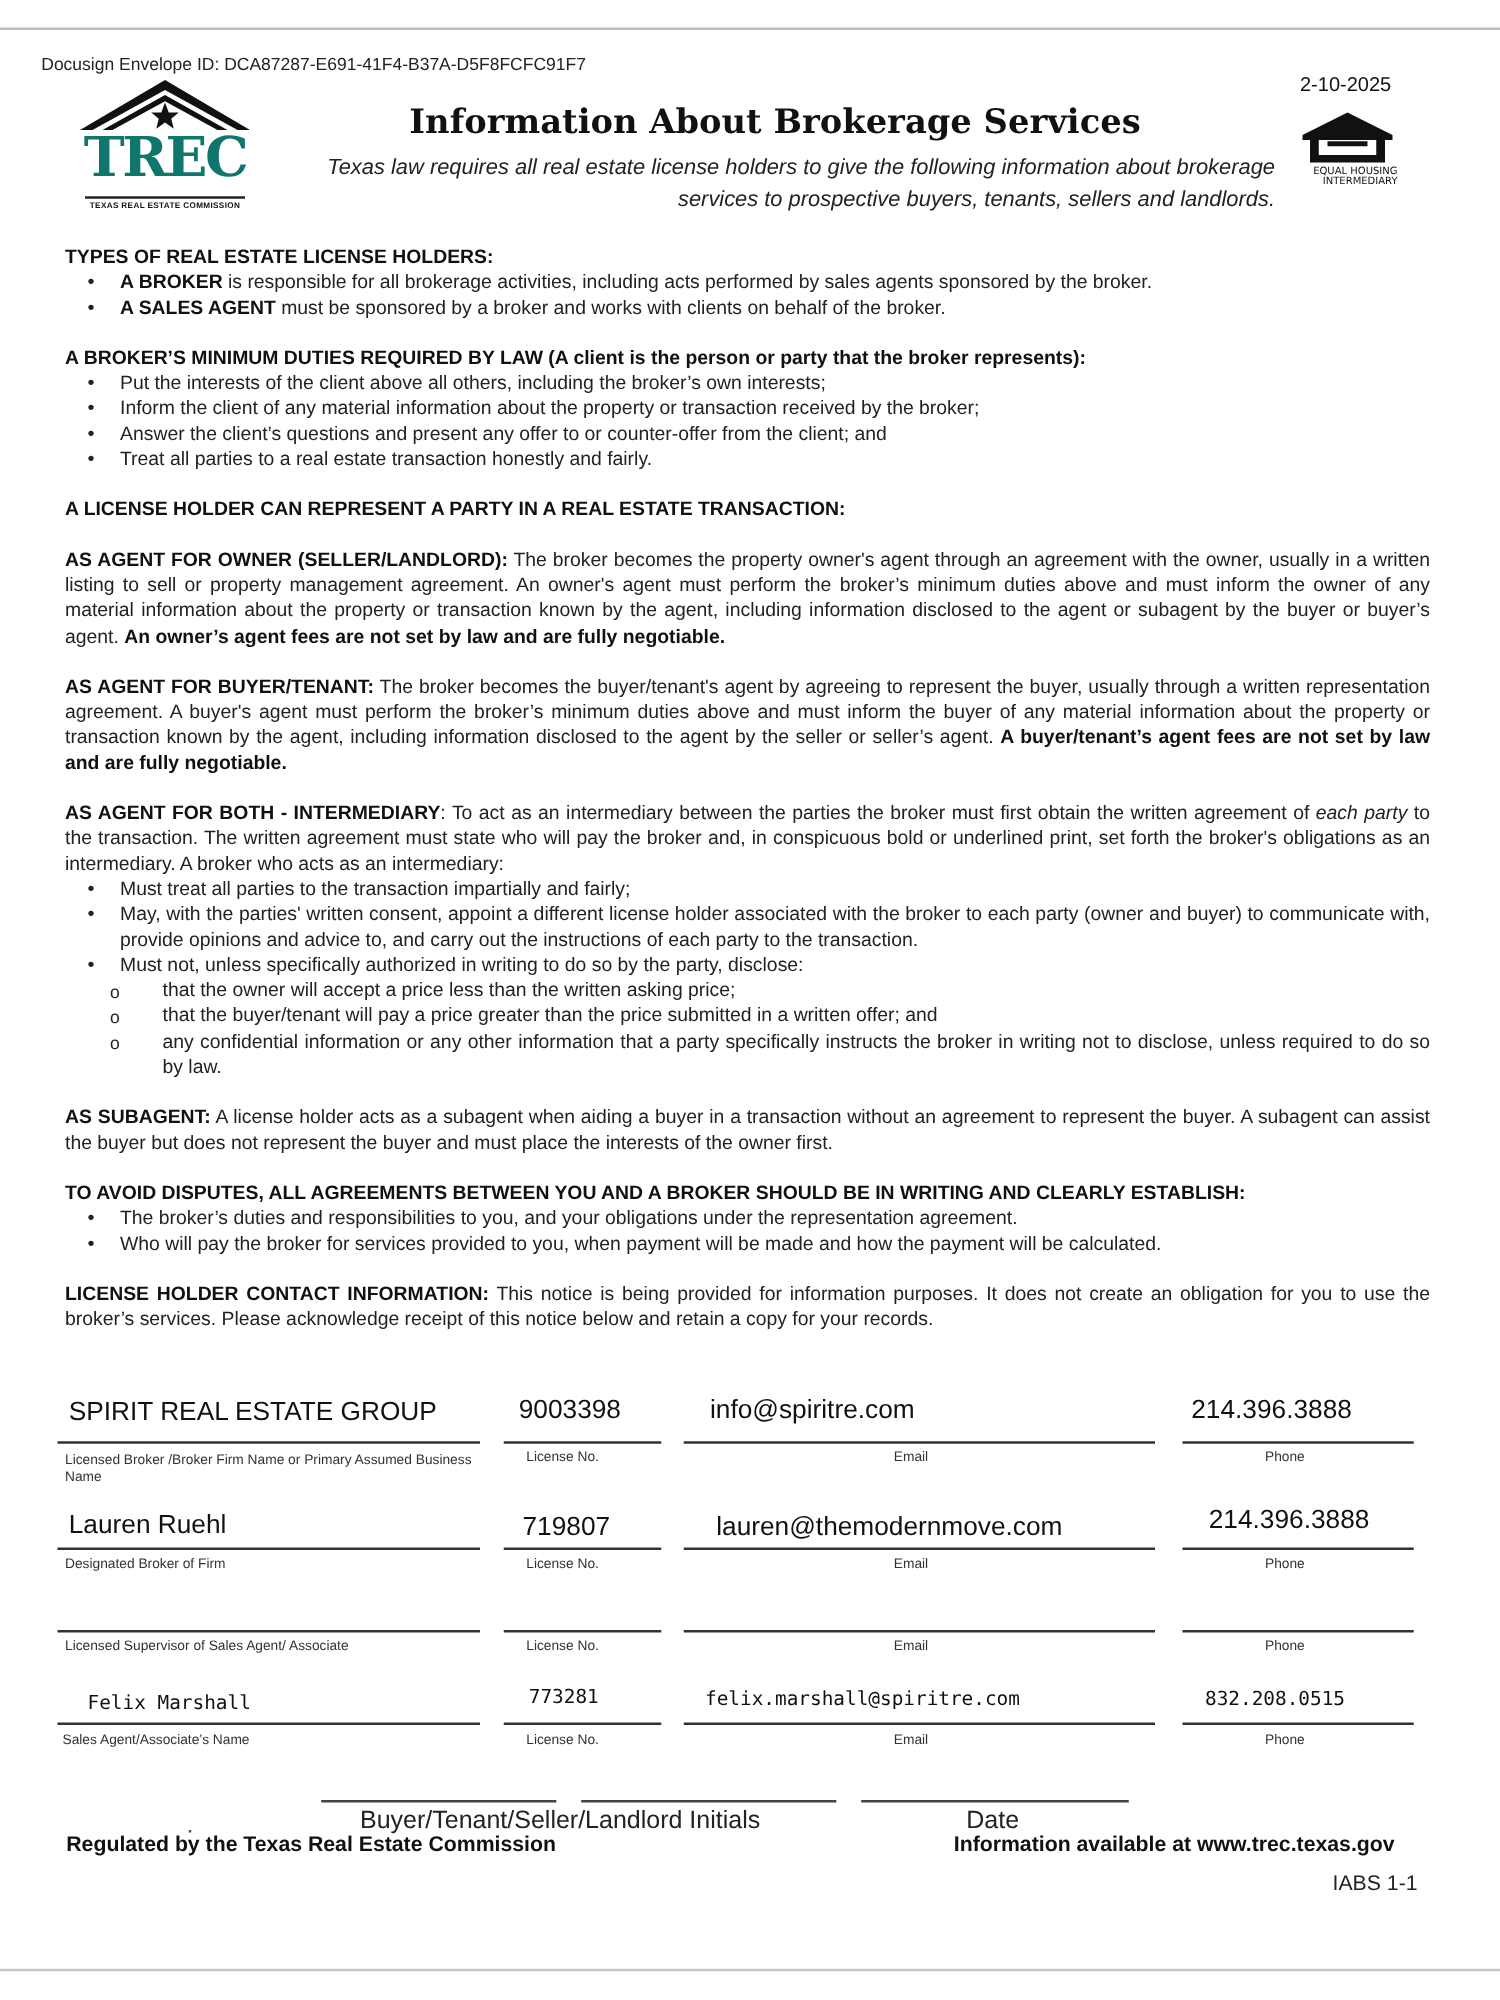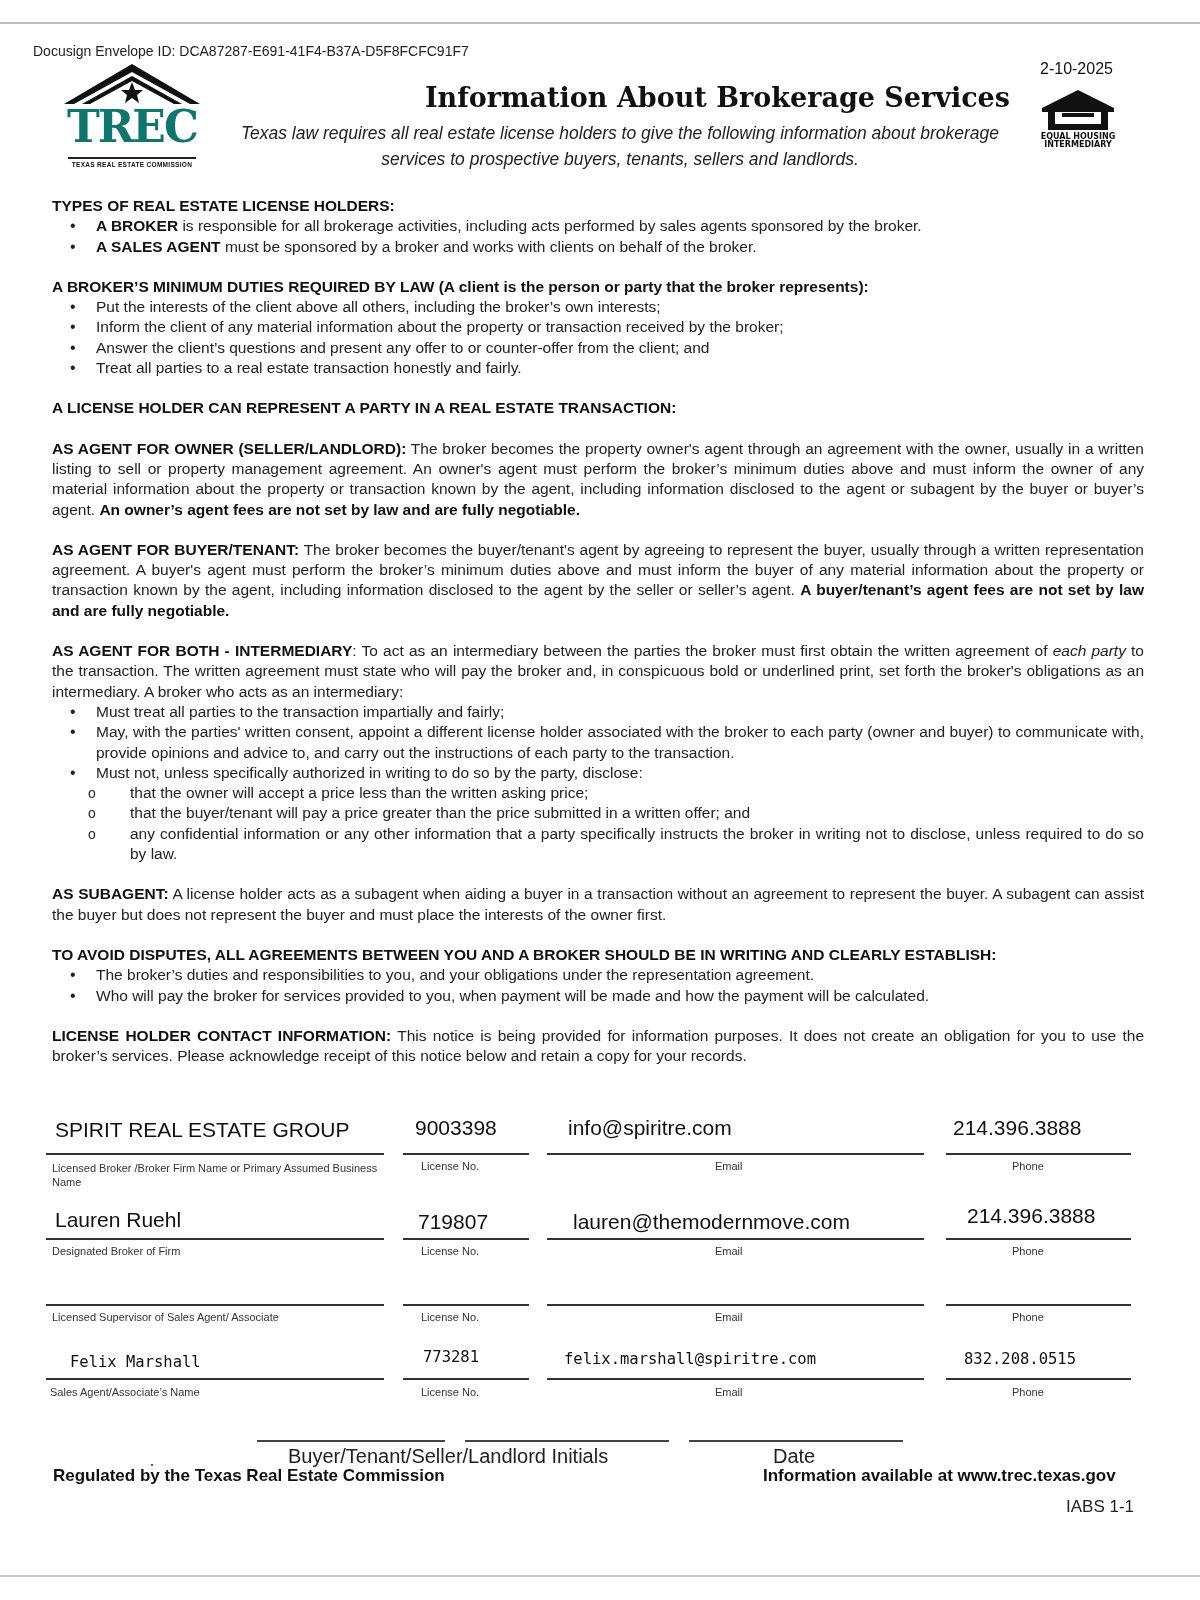--- a/index.html
+++ b/index.html
@@ -8,24 +8,24 @@
   .rule-top { position:absolute; left:0; top:22px; width:1200px; height:2px; background:#bdbdbd; }
   .rule-bottom { position:absolute; left:0; top:1575px; width:1200px; height:2px; background:#c6c6c6; }
   .envelope { position:absolute; left:33px; top:43px; font-size:14px; color:#222; }
   .logo { position:absolute; left:62px; top:62px; width:140px; height:112px; }
   .logo-text { position:absolute; left:0; top:42px; width:140px; text-align:center;
                font-family:"DejaVu Serif", serif; font-weight:bold; font-size:44px; letter-spacing:-2px; line-height:46px; color:#0f766e; }
   .logo-bar { position:absolute; left:6px; top:95px; width:128px; height:2px; background:#222; }
   .logo-sub { position:absolute; left:0; top:99px; width:140px; text-align:center; font-size:6.5px; font-weight:bold; letter-spacing:0.3px; }
   .date { position:absolute; left:1040px; top:60px; font-size:16px; }
   .eho { position:absolute; left:1038px; top:88px; width:80px; height:70px; }
-  .eho-txt { position:absolute; left:0; top:45px; width:80px; text-align:center; font-size:8px; font-weight:bold; line-height:8px; font-family:"DejaVu Sans", sans-serif; }
-  .title { position:absolute; left:230px; top:82px; width:780px; text-align:right;
+  .eho-txt { position:absolute; left:0; top:45px; width:80px; text-align:right; font-size:8px; font-weight:normal; line-height:8px; font-family:"DejaVu Sans", sans-serif; }
+  .title { position:absolute; left:230px; top:82px; width:780px; text-align:center;
            font-family:"DejaVu Serif", serif; font-weight:bold; font-size:27px; }
-  .subtitle { position:absolute; left:220px; top:120px; width:800px; text-align:center;
+  .subtitle { position:absolute; left:220px; top:120px; width:800px; text-align:right;
               font-style:italic; font-size:17.5px; line-height:26px; color:#222; }
   .body { position:absolute; left:52px; top:196px; width:1092px; font-size:15.5px; line-height:20.3px; color:#222; }
   .body .h { font-weight:bold; color:#111; }
   .body p { margin:0 0 20px 0; text-align:justify; }
   .body ul { margin:0 0 20px 0; padding:0 0 0 44px; list-style:none; }
   .body li { position:relative; }
   .body li::before { content:"\2022"; position:absolute; left:-26px; font-size:16px; }
   .body ul.sub { margin:0; padding-left:78px; }
   .body ul.sub li::before { content:"o"; left:-42px; font-size:14px; }
   .b { font-weight:bold; color:#111; }

